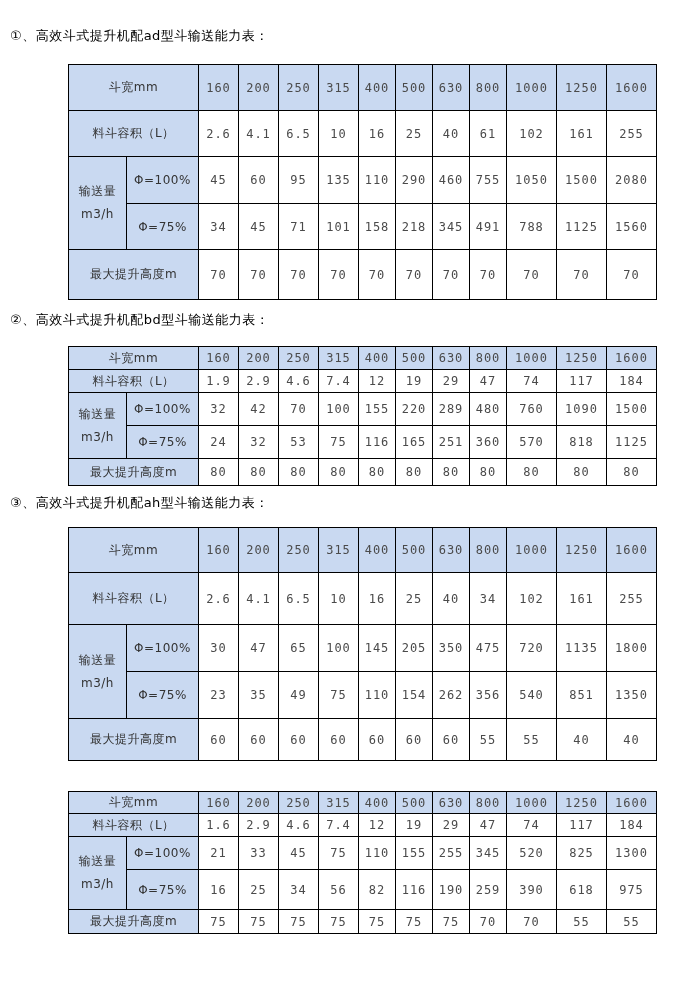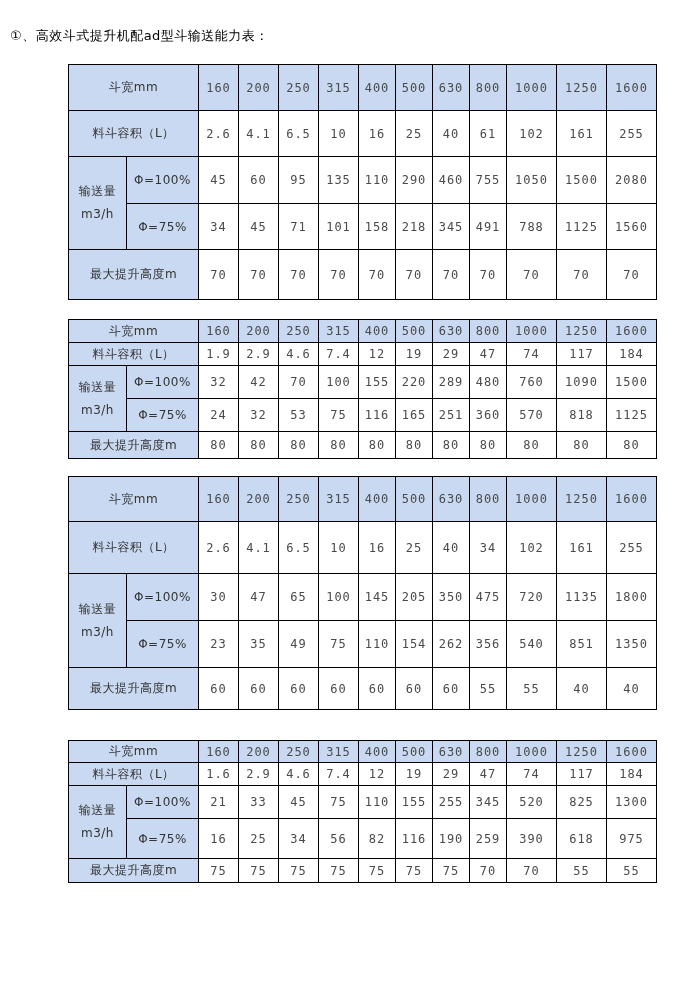--- a/index.html
+++ b/index.html
@@ -150,20 +150,21 @@
               <td class="num">70</td>
               <td class="num">70</td>
               <td class="num">70</td>
               <td class="num">70</td>
             </tr>
           </tbody>
         </table>
       </div>
   </section>
   <section class="sec">
+    <p class="title">②、高效斗式提升机配bd型斗输送能力表：</p>
     <div class="tbl-holder">
         <table class="cap">
           <colgroup>
             <col style="width: 58px;">
             <col style="width: 72px;">
             <col style="width: 40px;">
             <col style="width: 40px;">
             <col style="width: 40px;">
             <col style="width: 40px;">
             <col style="width: 37px;">
@@ -247,20 +248,21 @@
               <td class="num">80</td>
               <td class="num">80</td>
               <td class="num">80</td>
               <td class="num">80</td>
             </tr>
           </tbody>
         </table>
       </div>
   </section>
   <section class="sec">
+    <p class="title">③、高效斗式提升机配ah型斗输送能力表：</p>
     <div class="tbl-holder">
         <table class="cap">
           <colgroup>
             <col style="width: 58px;">
             <col style="width: 72px;">
             <col style="width: 40px;">
             <col style="width: 40px;">
             <col style="width: 40px;">
             <col style="width: 40px;">
             <col style="width: 37px;">

